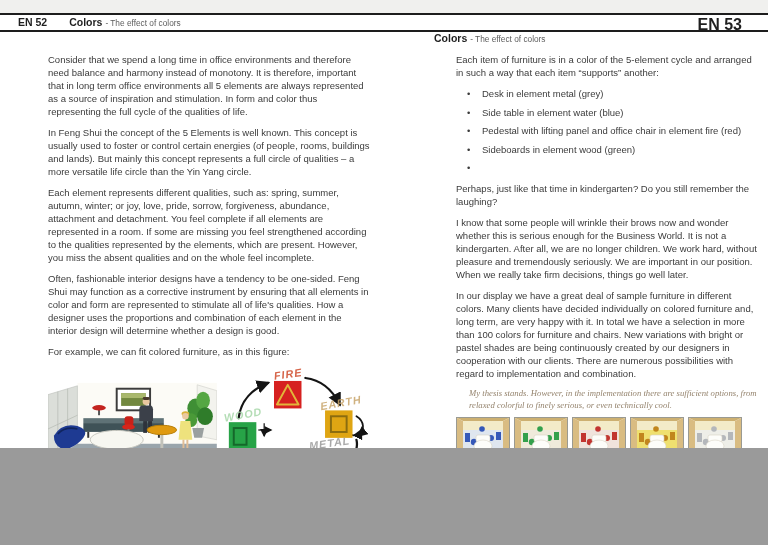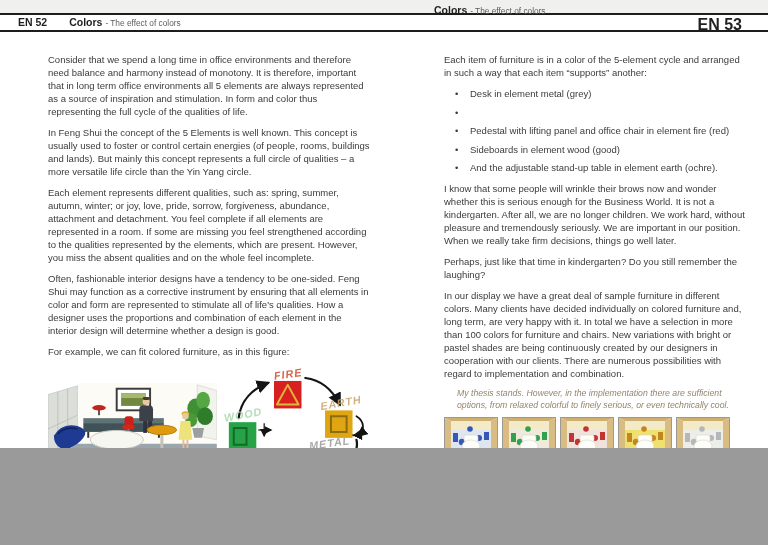--- a/index.html
+++ b/index.html
@@ -4,35 +4,35 @@
 <style>
   html,body{margin:0;padding:0;background:#9a9a9a;}
   .page{position:relative;width:768px;height:448px;background:#ffffff;overflow:hidden;
         font-family:"Liberation Sans",sans-serif;color:#3b3b3b;}
   .topstrip{position:absolute;top:0;left:0;right:0;height:13px;background:#f0f0ee;}
   .rule{position:absolute;left:0;right:0;height:2px;background:#1d1d1d;}
   .r1{top:13px}.r2{top:30px}
   .hl{position:absolute;top:16px;left:18px;font-size:10.5px;font-weight:bold;color:#1f1f1f;white-space:nowrap;}
   .hl .sec{margin-left:22px;}
   .sub{font-weight:normal;font-size:8.3px;color:#5d5d5d;}
-  .hr{position:absolute;top:4px;left:434px;font-size:10.5px;font-weight:bold;color:#1f1f1f;white-space:nowrap;}
+  .hr{position:absolute;top:32px;left:434px;font-size:10.5px;font-weight:bold;color:#1f1f1f;white-space:nowrap;}
   .hpn{position:absolute;top:16px;right:26px;font-size:16px;font-weight:bold;color:#1f1f1f;}
   .col{position:absolute;top:45px;font-size:9.5px;line-height:13px;}
   .col-l{left:48px;width:322px;}
-  .col-r{left:444px;width:303px;}
+  .col-r{left:456px;width:303px;}
   .col p{margin:8px 0 8px;}
   ul.bullets{list-style:none;margin:2px 0 8px;padding:0;}
   .bullets li{display:flex;margin:0 0 5.5px;}
   .bullets .dot{flex:none;width:26px;padding-left:11px;box-sizing:border-box;}
   .figure{display:flex;align-items:flex-start;margin-top:4px;height:124px;}
   .office{margin-top:12px;}
   .cycle{margin-left:4px;}
   .caption{font-size:6.9px;color:#474747;margin-top:5px !important;}
   .notes{margin:1px 0 5px 13px;}
-  .notes p{font-style:italic;font-size:8.7px;line-height:11.5px;color:#95846e;margin:0 0 6px;}
+  .notes p{font-style:italic;font-size:8.7px;line-height:11.5px;color:#95846e;margin:0 0 6px;font-family:Liberation Serif, serif;}
   .thumbs{display:flex;gap:4px;margin:2px 0 4px;}
   svg{display:block;}
   .cyclabel{font-family:"Liberation Sans",sans-serif;font-weight:bold;font-style:italic;
             font-size:11px;letter-spacing:1px;opacity:.85;}
 </style>
 </head>
 <body>
 
 <div class="page">
   <div class="topstrip"></div>
@@ -178,37 +178,37 @@
   <section class="col col-r">
     <p>Each item of furniture is in a color of the 5-element cycle and arranged in such a way that each item “supports” another:</p>
 
     <ul class="bullets">
       <li>
           <span class="dot">•</span>
           <span>Desk in element metal (grey)</span>
         </li>
       <li>
           <span class="dot">•</span>
+          <span>Side table in element water (blue)</span>
         </li>
       <li>
           <span class="dot">•</span>
           <span>Pedestal with lifting panel and office chair in element fire (red)</span>
         </li>
       <li>
           <span class="dot">•</span>
-          <span>Sideboards in element wood (good)</span>
-        </li>
-      <li>
-          <span class="dot">•</span>
-          <span>And the adjustable stand-up table in element earth (ochre).</span>
+          <span>Sideboards in element wood (green)</span>
+        </li>
+      <li>
+          <span class="dot">•</span>
         </li>
     </ul>
 
+    <p>Perhaps, just like that time in kindergarten? Do you still remember the laughing?</p>
     <p>I know that some people will wrinkle their brows now and wonder whether this is serious enough for the Business World. It is not a kindergarten. After all, we are no longer children. We work hard, without pleasure and tremendously seriously. We are important in our position. When we really take firm decisions, things go well later.</p>
-    <p>Perhaps, just like that time in kindergarten? Do you still remember the laughing?</p>
     <p>In our display we have a great deal of sample furniture in different colors. Many clients have decided individually on colored furniture and, long term, are very happy with it. In total we have a selection in more than 100 colors for furniture and chairs. New variations with bright or pastel shades are being continuously created by our designers in cooperation with our clients. There are numerous possibilities with regard to implementation and combination.</p>
 
     <div class="notes">
       <p>My thesis stands. However, in the implementation there are sufficient options, from relaxed colorful to finely serious, or even technically cool.</p>
     </div>
 
     <div class="thumbs">
 
       <svg width="54" height="45" viewBox="0 0 54 45">
         <rect x="0.5" y="0.5" width="53" height="44" fill="#ffffff" stroke="#9a9a92"></rect>

